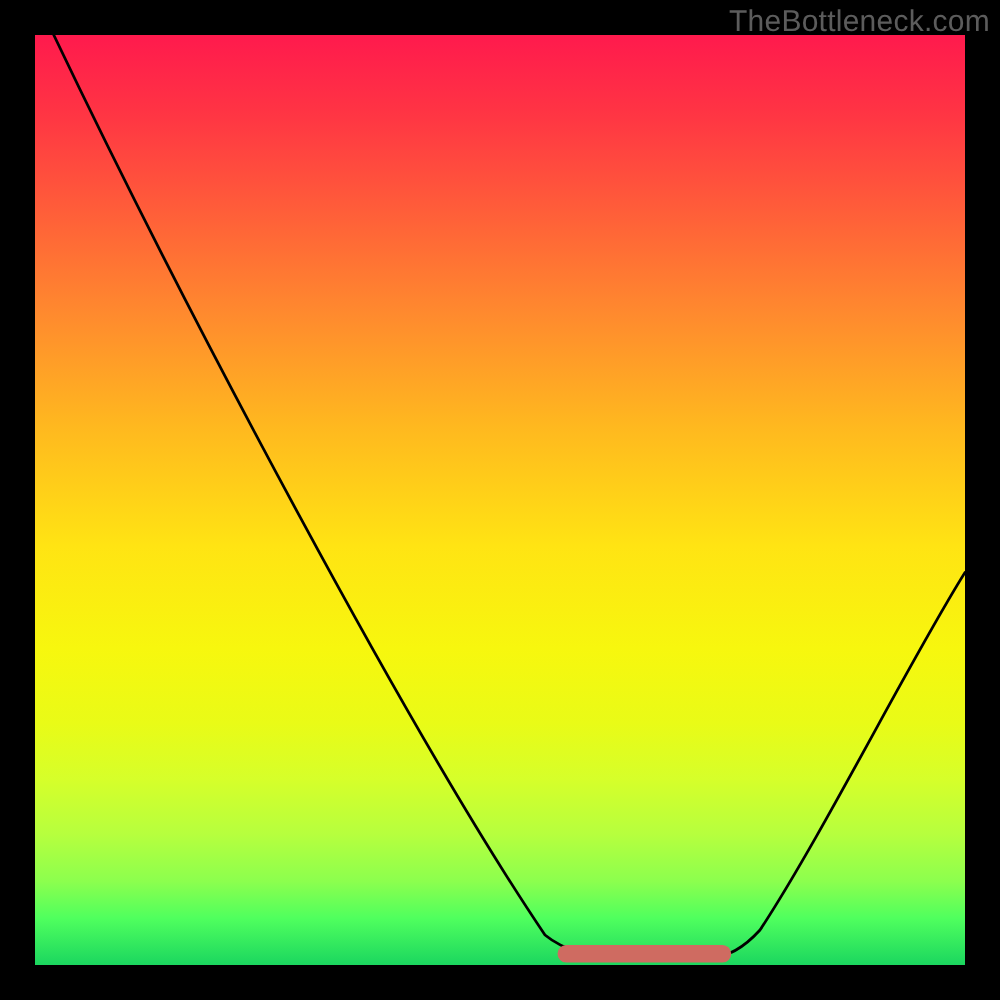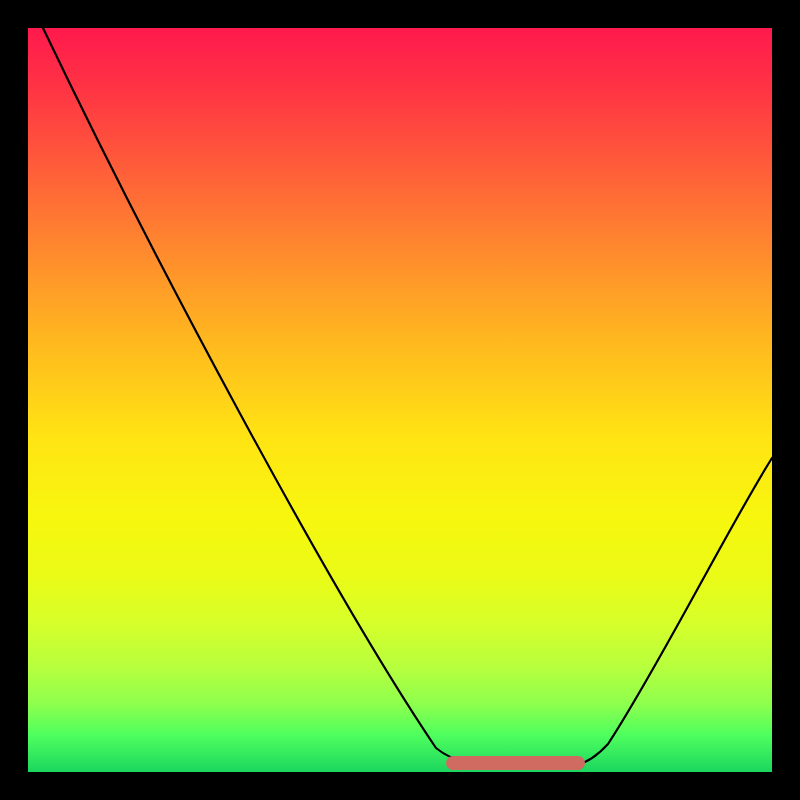--- a/index.html
+++ b/index.html
@@ -81,13 +81,14 @@
                C 120 220, 300 560, 408 720
                Q 430 738, 470 738
                L 540 738
                Q 560 738, 580 716
                C 630 640, 700 500, 744 430"></path>
 
       <line class="flat-segment" x1="425" y1="735" x2="550" y2="735"></line>
     </svg>
   </div>
 
+  <div class="attribution">TheBottleneck.com</div>
 </div>
 
 </body></html>

